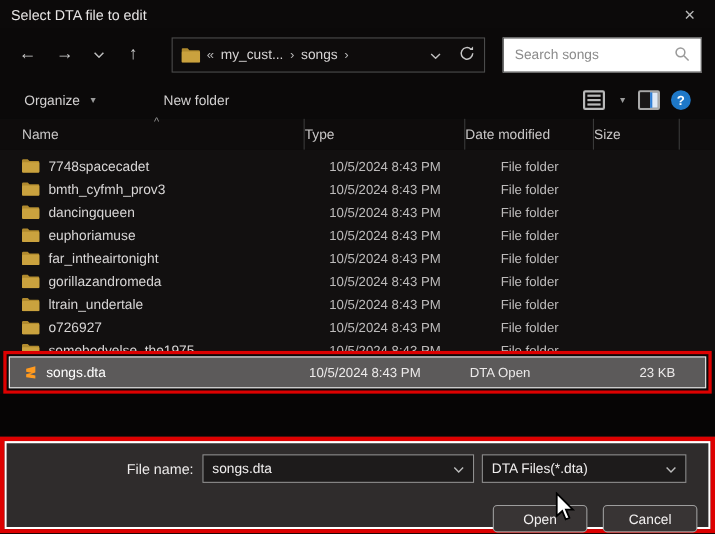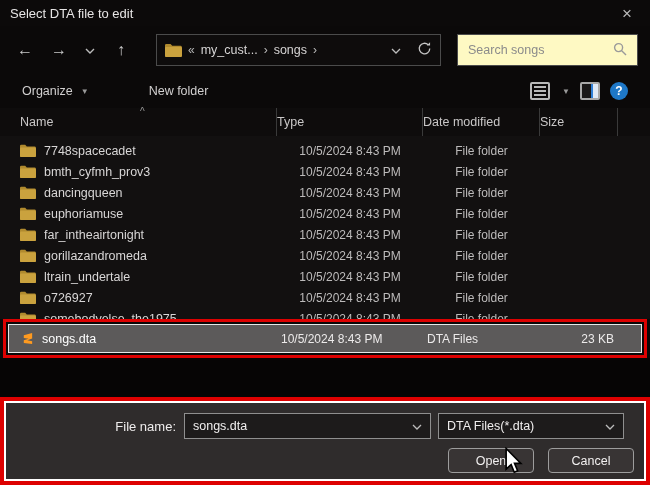--- a/index.html
+++ b/index.html
@@ -21,21 +21,21 @@
   .nav-btn{color:#c9c9c9;font-size:16px;width:26px;text-align:center;}
   .nav-btn.small{font-size:11px;width:20px;}
   .crumb-box{
     flex:0 0 285px;height:32px;border:1px solid #4b4b4b;background:#0e0c0c;
     display:flex;align-items:center;padding:0 8px;gap:6px;margin-left:14px;
   }
   .crumb-sep{color:#b9b9b9;font-size:12px;}
   .crumb{color:#d6d4d4;font-size:12.5px;}
   .crumb-spacer{flex:1;}
   .search-box{
-    flex:1;height:32px;border:1px solid #4b4b4b;background:#fef9c3;margin-left:8px;
+    flex:1;height:32px;border:1px solid #4b4b4b;background:#ffffff;margin-left:8px;
     display:flex;align-items:center;padding:0 10px;
   }
   .search-ph{color:#8b8b8b;font-size:12.5px;flex:1;}
 
   
   .toolbar{height:34px;display:flex;align-items:center;padding:0 22px;gap:6px;}
   .tool-label{color:#d2d0d0;font-size:12.5px;}
   .tiny-arrow{color:#9a9a9a;font-size:8px;margin-left:2px;}
   .tool-gap{width:48px;}
   .toolbar-right{margin-left:auto;display:flex;align-items:center;gap:10px;}
@@ -76,21 +76,21 @@
   
   .footer-annot{height:88px;border:4px solid #dd0101;box-shadow:inset 0 0 0 2px #ffffff;
     background:#2f2c2c;padding:12px 12px 0 0;}
   .fn-row{display:flex;align-items:center;height:26px;}
   .fn-label{width:180px;text-align:right;padding-right:8px;color:#eeecec;font-size:13px;}
   .combo{height:26px;border:1px solid #8f8f8f;background:#1d1b1b;display:flex;align-items:center;
     padding:0 8px;color:#f0eeee;font-size:12.5px;}
   .combo .val{flex:1;}
   .fn-input{width:247px;}
   .ft-select{width:186px;margin-left:7px;}
-  .btn-row{display:flex;justify-content:flex-end;align-items:center;margin-top:9px;gap:14px;}
+  .btn-row{display:flex;justify-content:flex-end;align-items:center;margin-top:20px;gap:14px;}
   .btn{width:86px;height:25px;border:1px solid #9d9d9d;border-radius:4px;background:#383434;
     color:#f2f0f0;font-size:12.5px;display:flex;align-items:center;justify-content:center;}
 
   .cursor{position:absolute;left:504px;top:447px;z-index:20;}
 </style>
 </head>
 <body>
 
 <div class="dialog">
 
@@ -327,21 +327,21 @@
     <div class="sel-row">
       <div class="name">
         <span class="ficon">
           <svg width="13" height="13" viewBox="0 0 14 14">
               <path d="M12 1L3 3.4v3.1l5.2.9L3 8.8v3.1L12 13v-3L6.8 8.9 12 7.1z" fill="#ff9a1f"></path>
             </svg>
         </span>
         <span>songs.dta</span>
       </div>
       <div class="dim">10/5/2024 8:43 PM</div>
-      <div class="dim">DTA Files</div>
+      <div class="dim">DTA Open</div>
       <div class="dim size">23 KB</div>
       <div></div>
     </div>
   </div>
 
   <div class="gap-area"></div>
 
   <div class="footer-annot">
     <div class="fn-row">
       <span class="fn-label">File name:</span>

